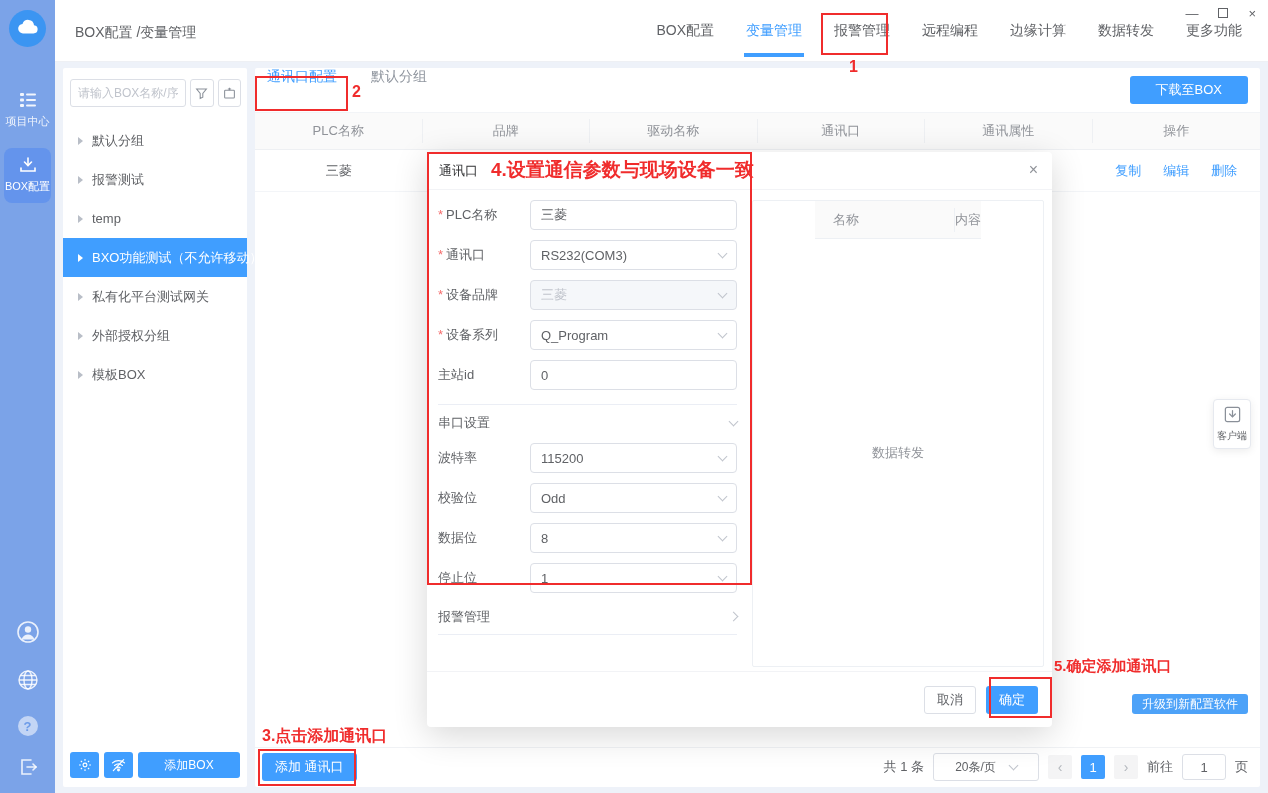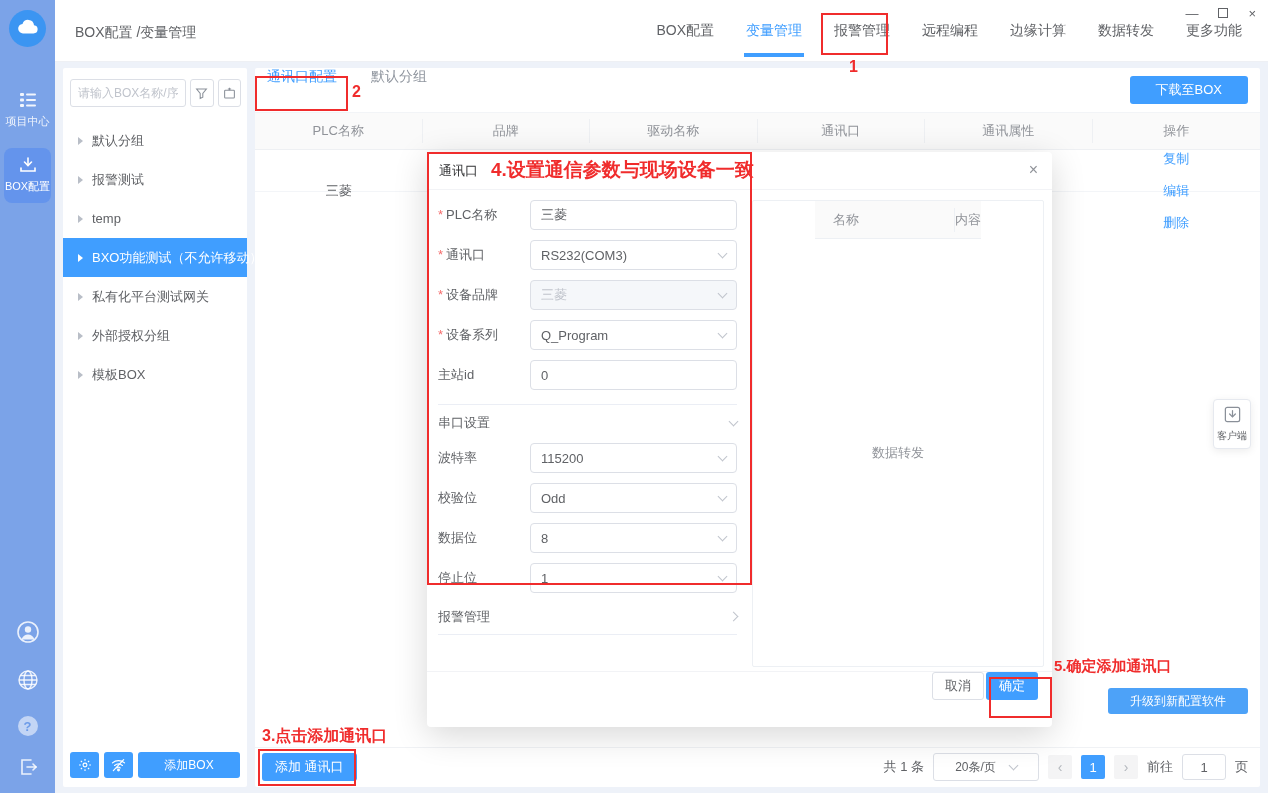--- a/index.html
+++ b/index.html
@@ -54,26 +54,26 @@
   .ptab { color:#8f959e; }
   .dl-btn { position:absolute; right:12px; top:8px; height:28px; padding:0 26px; background:#409eff; color:#fff;
             border:none; border-radius:3px; font-size:13px; font-family:inherit; }
   .thead { position:absolute; left:0; right:0; top:44px; height:38px; background:#fafafa; display:grid;
            grid-template-columns:repeat(6,1fr); align-items:center; text-align:center; font-size:13px; color:#909399;
            border-top:1px solid #f2f4f7; border-bottom:1px solid #eef0f3; }
   .thead div { border-right:1px solid #eef0f3; line-height:24px; }
   .thead div:last-child { border-right:none; }
   .trow { position:absolute; left:0; right:0; top:82px; height:42px; display:grid; grid-template-columns:repeat(6,1fr);
           align-items:center; text-align:center; font-size:13px; color:#606266; border-bottom:1px solid #f3f5f8; }
-  .row-actions { display:flex; gap:14px; justify-content:center;flex-direction:column; }
+  .row-actions { display:flex; gap:22px; justify-content:center; }
   .row-actions span { color:#409eff; cursor:pointer; }
   .client-float { position:absolute; right:9px; top:331px; width:38px; height:50px; background:#fff; border:1px solid #e6e9ef;
                   border-radius:4px; box-shadow:0 2px 8px rgba(0,0,0,.08); display:flex; flex-direction:column;
                   align-items:center; justify-content:center; gap:3px; font-size:10px; color:#606266; z-index:4; }
-  .upgrade-btn { position:absolute; right:12px; bottom:73px; height:26px; padding:0 22px; background:#4da2f8; color:#fff;
+  .upgrade-btn { position:absolute; right:12px; bottom:73px; height:20px; padding:0 10px; background:#4da2f8; color:#fff;
                  border:none; border-radius:3px; font-size:12px; font-family:inherit; }
   .bottom-bar { position:absolute; left:0; right:0; bottom:0; height:40px; border-top:1px solid #f0f2f5;
                 display:flex; align-items:center; }
   .add-port-btn { position:absolute; left:7px; bottom:6px; height:28px; padding:0 13px; background:#409eff; color:#fff;
                   border:none; border-radius:3px; font-size:13px; font-family:inherit; }
   .pager { position:absolute; right:12px; bottom:6px; display:flex; align-items:center; gap:9px; font-size:13px; color:#606266; }
   .psize { width:106px; height:28px; border:1px solid #dcdfe6; border-radius:3px; display:flex; align-items:center;
            justify-content:center; gap:14px; font-size:12px; color:#606266; }
   .pbtn { width:24px; height:24px; background:#f4f4f5; border-radius:2px; display:flex; align-items:center;
           justify-content:center; color:#b3b7bd; font-size:14px; }
@@ -106,21 +106,21 @@
   .adv-head { height:36px; margin-top:6px; display:flex; align-items:center; justify-content:space-between;
               font-size:13px; color:#606266; border-bottom:1px solid #ebeef5; }
   .table-col { flex:1; padding:10px 8px 0 0; }
   .ptable { height:467px; border:1px solid #edf0f4; border-radius:2px; display:flex; flex-direction:column;align-items:center; }
   .ptable-head { height:38px; background:#fafafa; display:flex; align-items:center; border-bottom:1px solid #edf0f4;
                  font-size:13px; color:#909399; }
   .ptable-head .c1 { width:140px; padding-left:18px; border-right:1px solid #edf0f4; line-height:24px; }
   .ptable-head .c2 { flex:1; text-align:center; }
   .ptable-empty { flex:1; display:flex; align-items:center; justify-content:center; font-size:13px; color:#909399; }
   .modal-foot { position:absolute; left:0; right:0; bottom:0; height:56px; border-top:1px solid #f2f3f6;
-                display:flex; justify-content:flex-end; gap:2px; padding-right:14px; }
+                display:flex; align-items:center; justify-content:flex-end; gap:10px; padding-right:14px; }
   .btn-cancel { height:28px; padding:0 12px; background:#fff; border:1px solid #dcdfe6; border-radius:3px;
                 font-size:13px; color:#606266; font-family:inherit; }
   .btn-ok { height:28px; padding:0 13px; background:#409eff; border:none; border-radius:3px; font-size:13px;
             color:#fff; font-family:inherit; }
   
   .ann { position:absolute; z-index:30; pointer-events:none; }
   .ann-box { border:2px solid #f02c2c; }
   .ann-text { color:#f02c2c; font-weight:bold; }
   #ann1-box { left:821px; top:13px; width:67px; height:42px; }
   #ann1-num { left:849px; top:58px; font-size:16px; }

